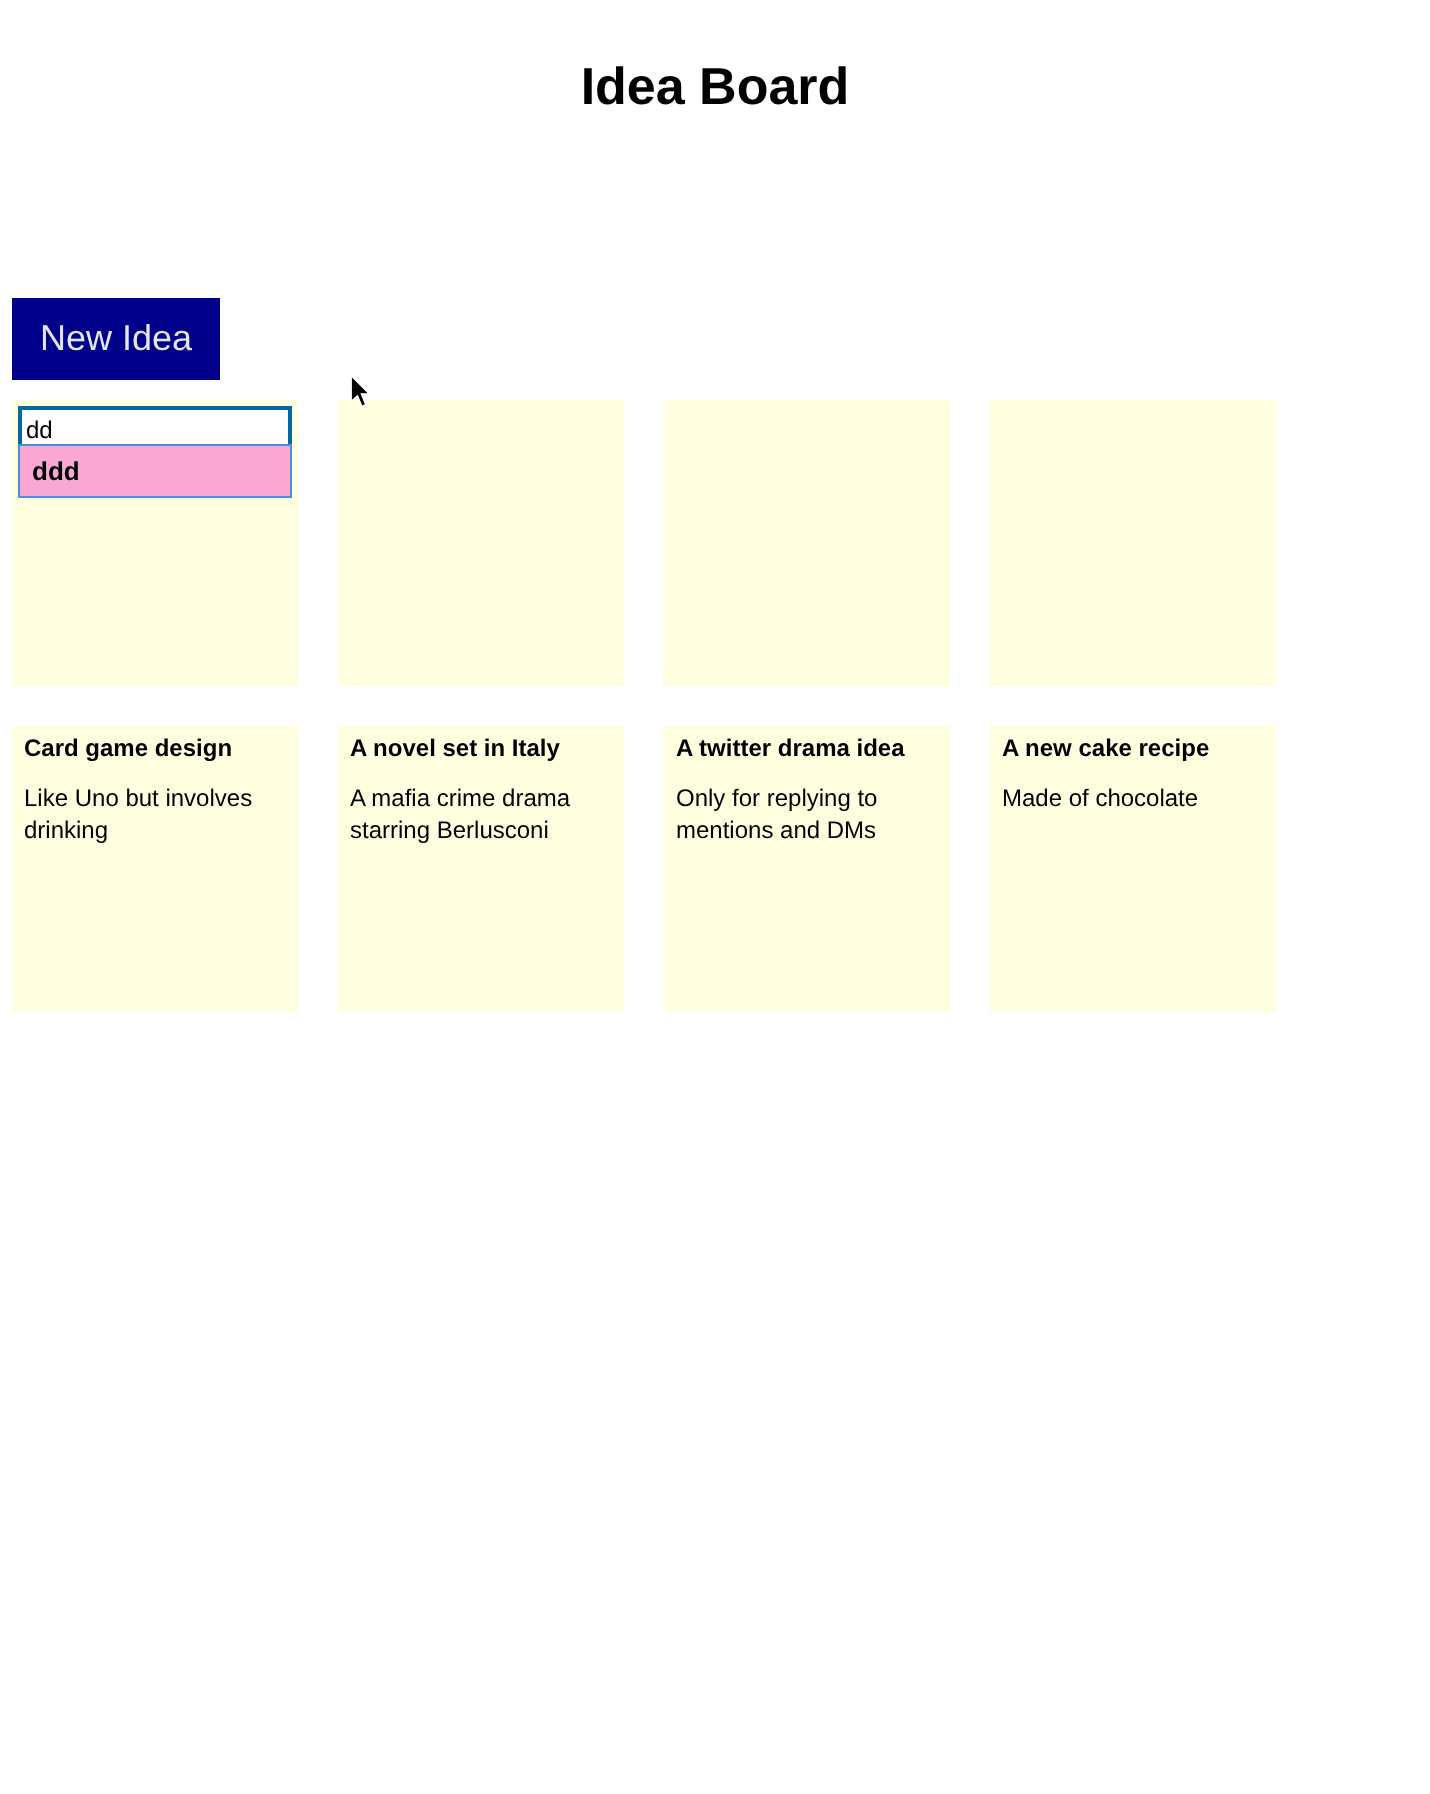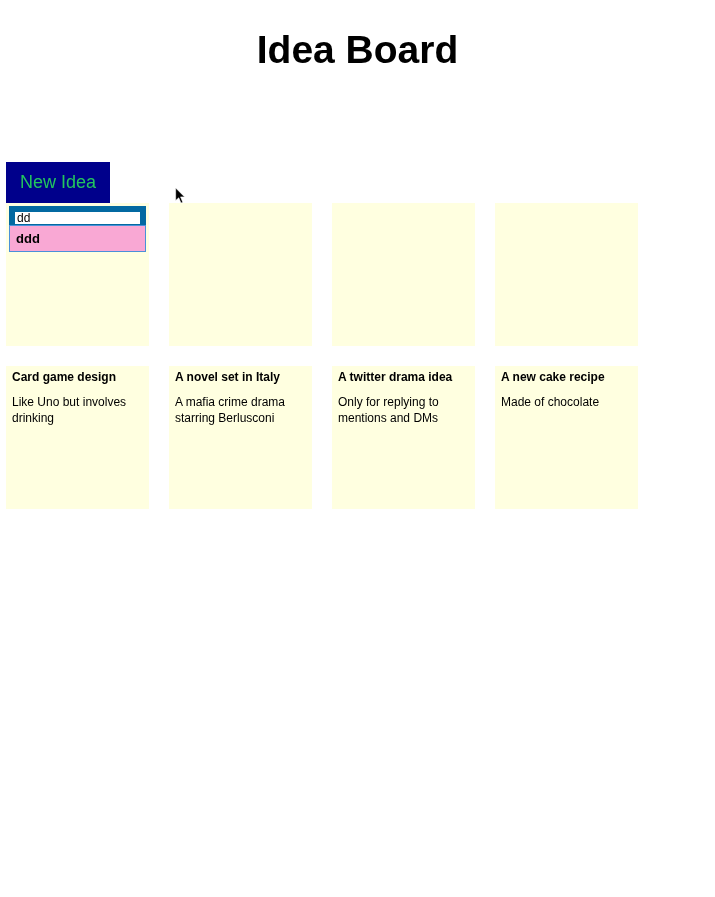--- a/index.html
+++ b/index.html
@@ -10,36 +10,37 @@
   body {
     font-family: Helvetica, Arial, sans-serif;
     background: #fff;
     width: 715px;
     height: 897px;
     overflow: hidden;
     position: relative;
   }
   .title {
     text-align: center;
-    font-size: 39px;
+    font-size: 26px;
     font-weight: bold;
     margin-top: 28px;
     margin-bottom: 90px;
   }
   .content {
     padding: 0 6px;
   }
   .new-idea-btn {
     background: #00008B;
-    color: #22c55e;
+    color: #e5e5e5;
     border: none;
     font-size: 18px;
     padding: 10px 14px;
     cursor: pointer;
     font-family: inherit;
+    margin-bottom: 10px;
     display: inline-block;
   }
   .grid {
     display: grid;
     grid-template-columns: repeat(4, 143px);
     gap: 20px;
   }
   .card {
     background: #FFFFE0;
     width: 143px;
@@ -58,21 +59,21 @@
     padding: 4px 6px 6px 6px;
     line-height: 1.35;
   }
   .card.editing {
     position: relative;
   }
   .title-input {
     width: 137px;
     margin: 3px 3px 0 3px;
     height: 24px;
-    border: 6px solid #0369a1;
+    border: 2px solid #0369a1;
     background: #fff;
     font-size: 12px;
     padding: 1px 2px;
     font-family: inherit;
     display: block;
   }
   .autocomplete {
     position: absolute;
     top: 22px;
     left: 3px;

